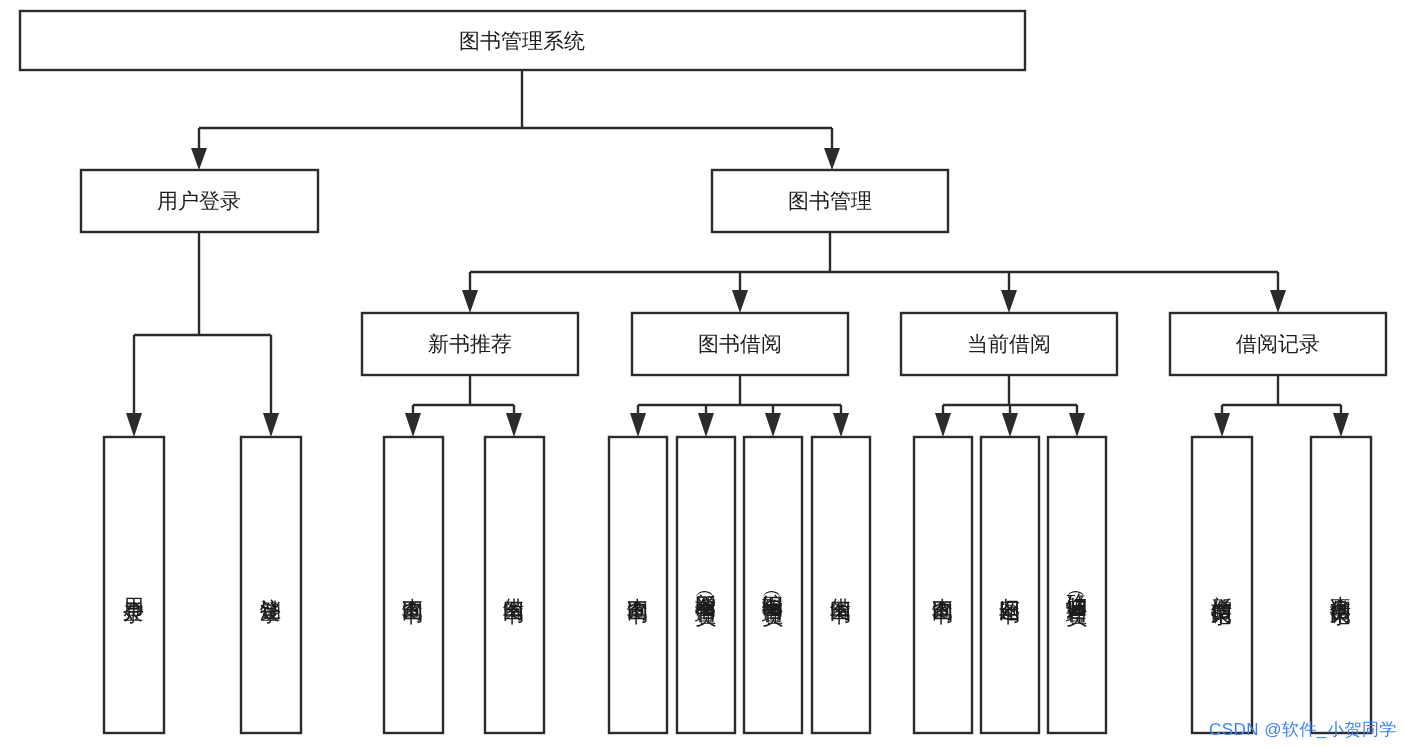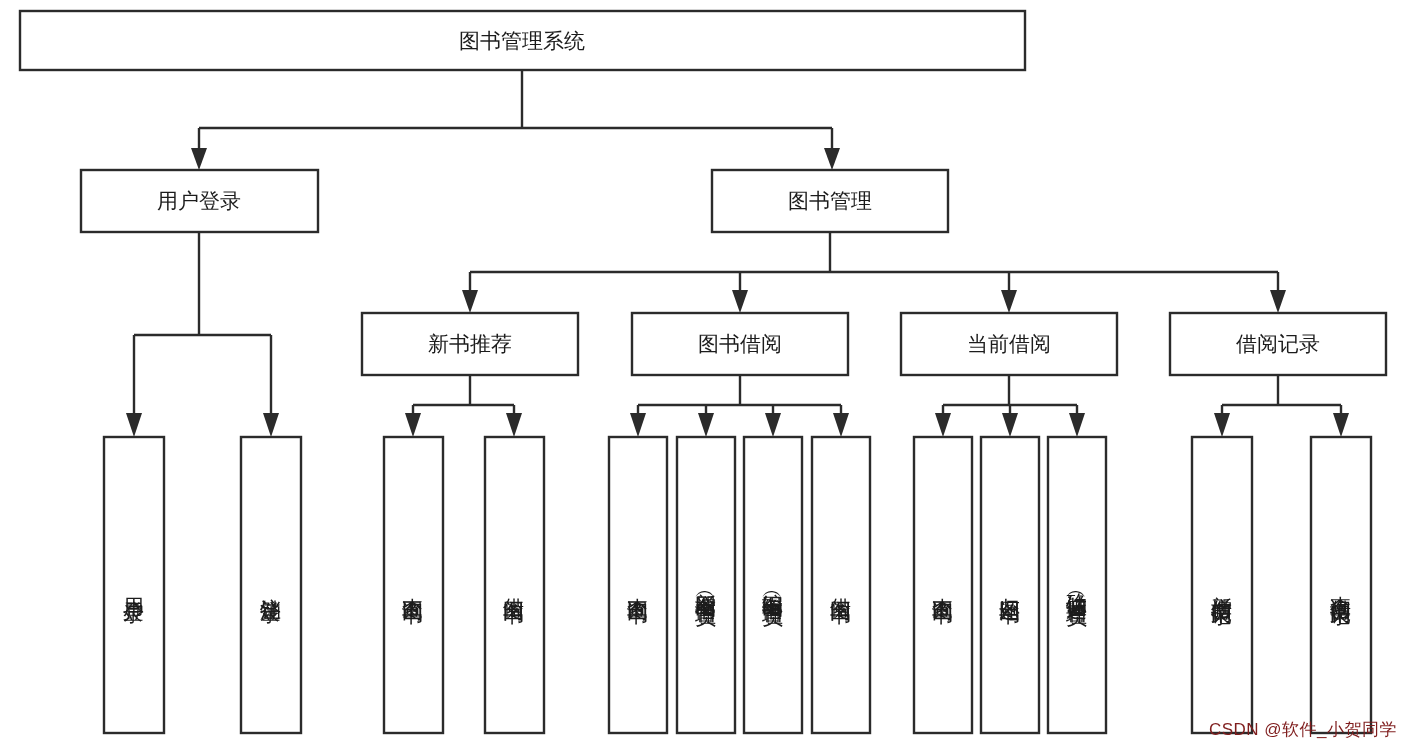--- a/index.html
+++ b/index.html
@@ -57,21 +57,21 @@
     writing-mode: vertical-rl;
     glyph-orientation-vertical: 0;
     letter-spacing: 2px;
   }
   .watermark {
     position: absolute;
     right: 8px;
     bottom: 6px;
     font-family: "Liberation Sans", sans-serif;
     font-size: 17px;
-    color: #7f1d1d;
+    color: #3b82f6;
     letter-spacing: 0.5px;
     white-space: nowrap;
     pointer-events: none;
     user-select: none;
   }
 </style>
 </head>
 <body>
 
 <div id="diagram-root">

